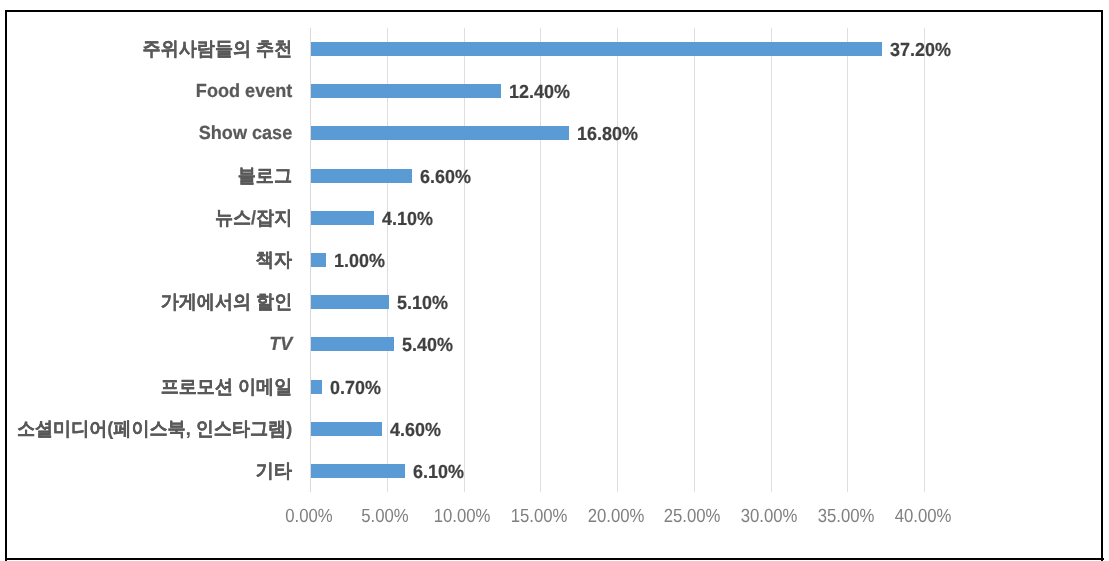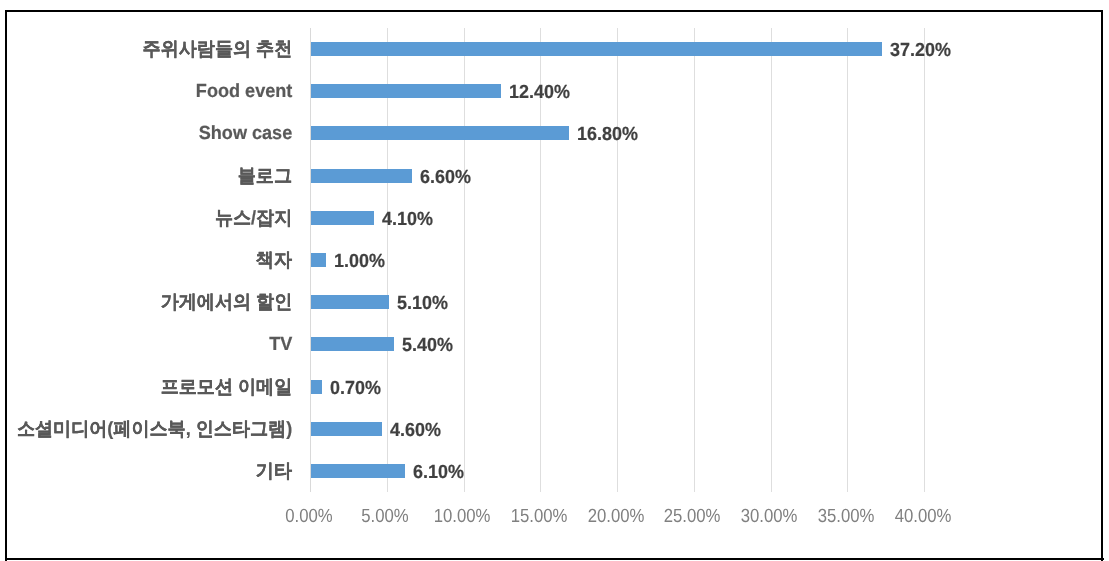--- a/index.html
+++ b/index.html
@@ -70,21 +70,21 @@
       <div class="bar" style="left: 311px; top: 210.818px; width: 62.935px; height: 14px;"></div>
       <div class="cat-label" style="right: 817px; top: 208.818px;">뉴스/잡지</div>
       <div class="val-label" style="left: 381.935px; top: 209.818px;">4.10%</div>
       <div class="bar" style="left: 311px; top: 253px; width: 15.35px; height: 14px;"></div>
       <div class="cat-label" style="right: 817px; top: 251px;">책자</div>
       <div class="val-label" style="left: 334.35px; top: 252px;">1.00%</div>
       <div class="bar" style="left: 311px; top: 295.182px; width: 78.285px; height: 14px;"></div>
       <div class="cat-label" style="right: 817px; top: 293.182px;">가게에서의 할인</div>
       <div class="val-label" style="left: 397.285px; top: 294.182px;">5.10%</div>
       <div class="bar" style="left: 311px; top: 337.364px; width: 82.89px; height: 14px;"></div>
-      <div class="cat-label" style="right: 817px; top: 335.364px;">TV</div>
+      <div class="cat-label" style="right: 817px; top: 335.364px; font-style: italic;">TV</div>
       <div class="val-label" style="left: 401.89px; top: 336.364px;">5.40%</div>
       <div class="bar" style="left: 311px; top: 379.545px; width: 10.745px; height: 14px;"></div>
       <div class="cat-label" style="right: 817px; top: 377.545px;">프로모션 이메일</div>
       <div class="val-label" style="left: 329.745px; top: 378.545px;">0.70%</div>
       <div class="bar" style="left: 311px; top: 421.727px; width: 70.61px; height: 14px;"></div>
       <div class="cat-label" style="right: 817px; top: 419.727px;">소셜미디어(페이스북, 인스타그램)</div>
       <div class="val-label" style="left: 389.61px; top: 420.727px;">4.60%</div>
       <div class="bar" style="left: 311px; top: 463.909px; width: 93.635px; height: 14px;"></div>
       <div class="cat-label" style="right: 817px; top: 461.909px;">기타</div>
       <div class="val-label" style="left: 412.635px; top: 462.909px;">6.10%</div>

